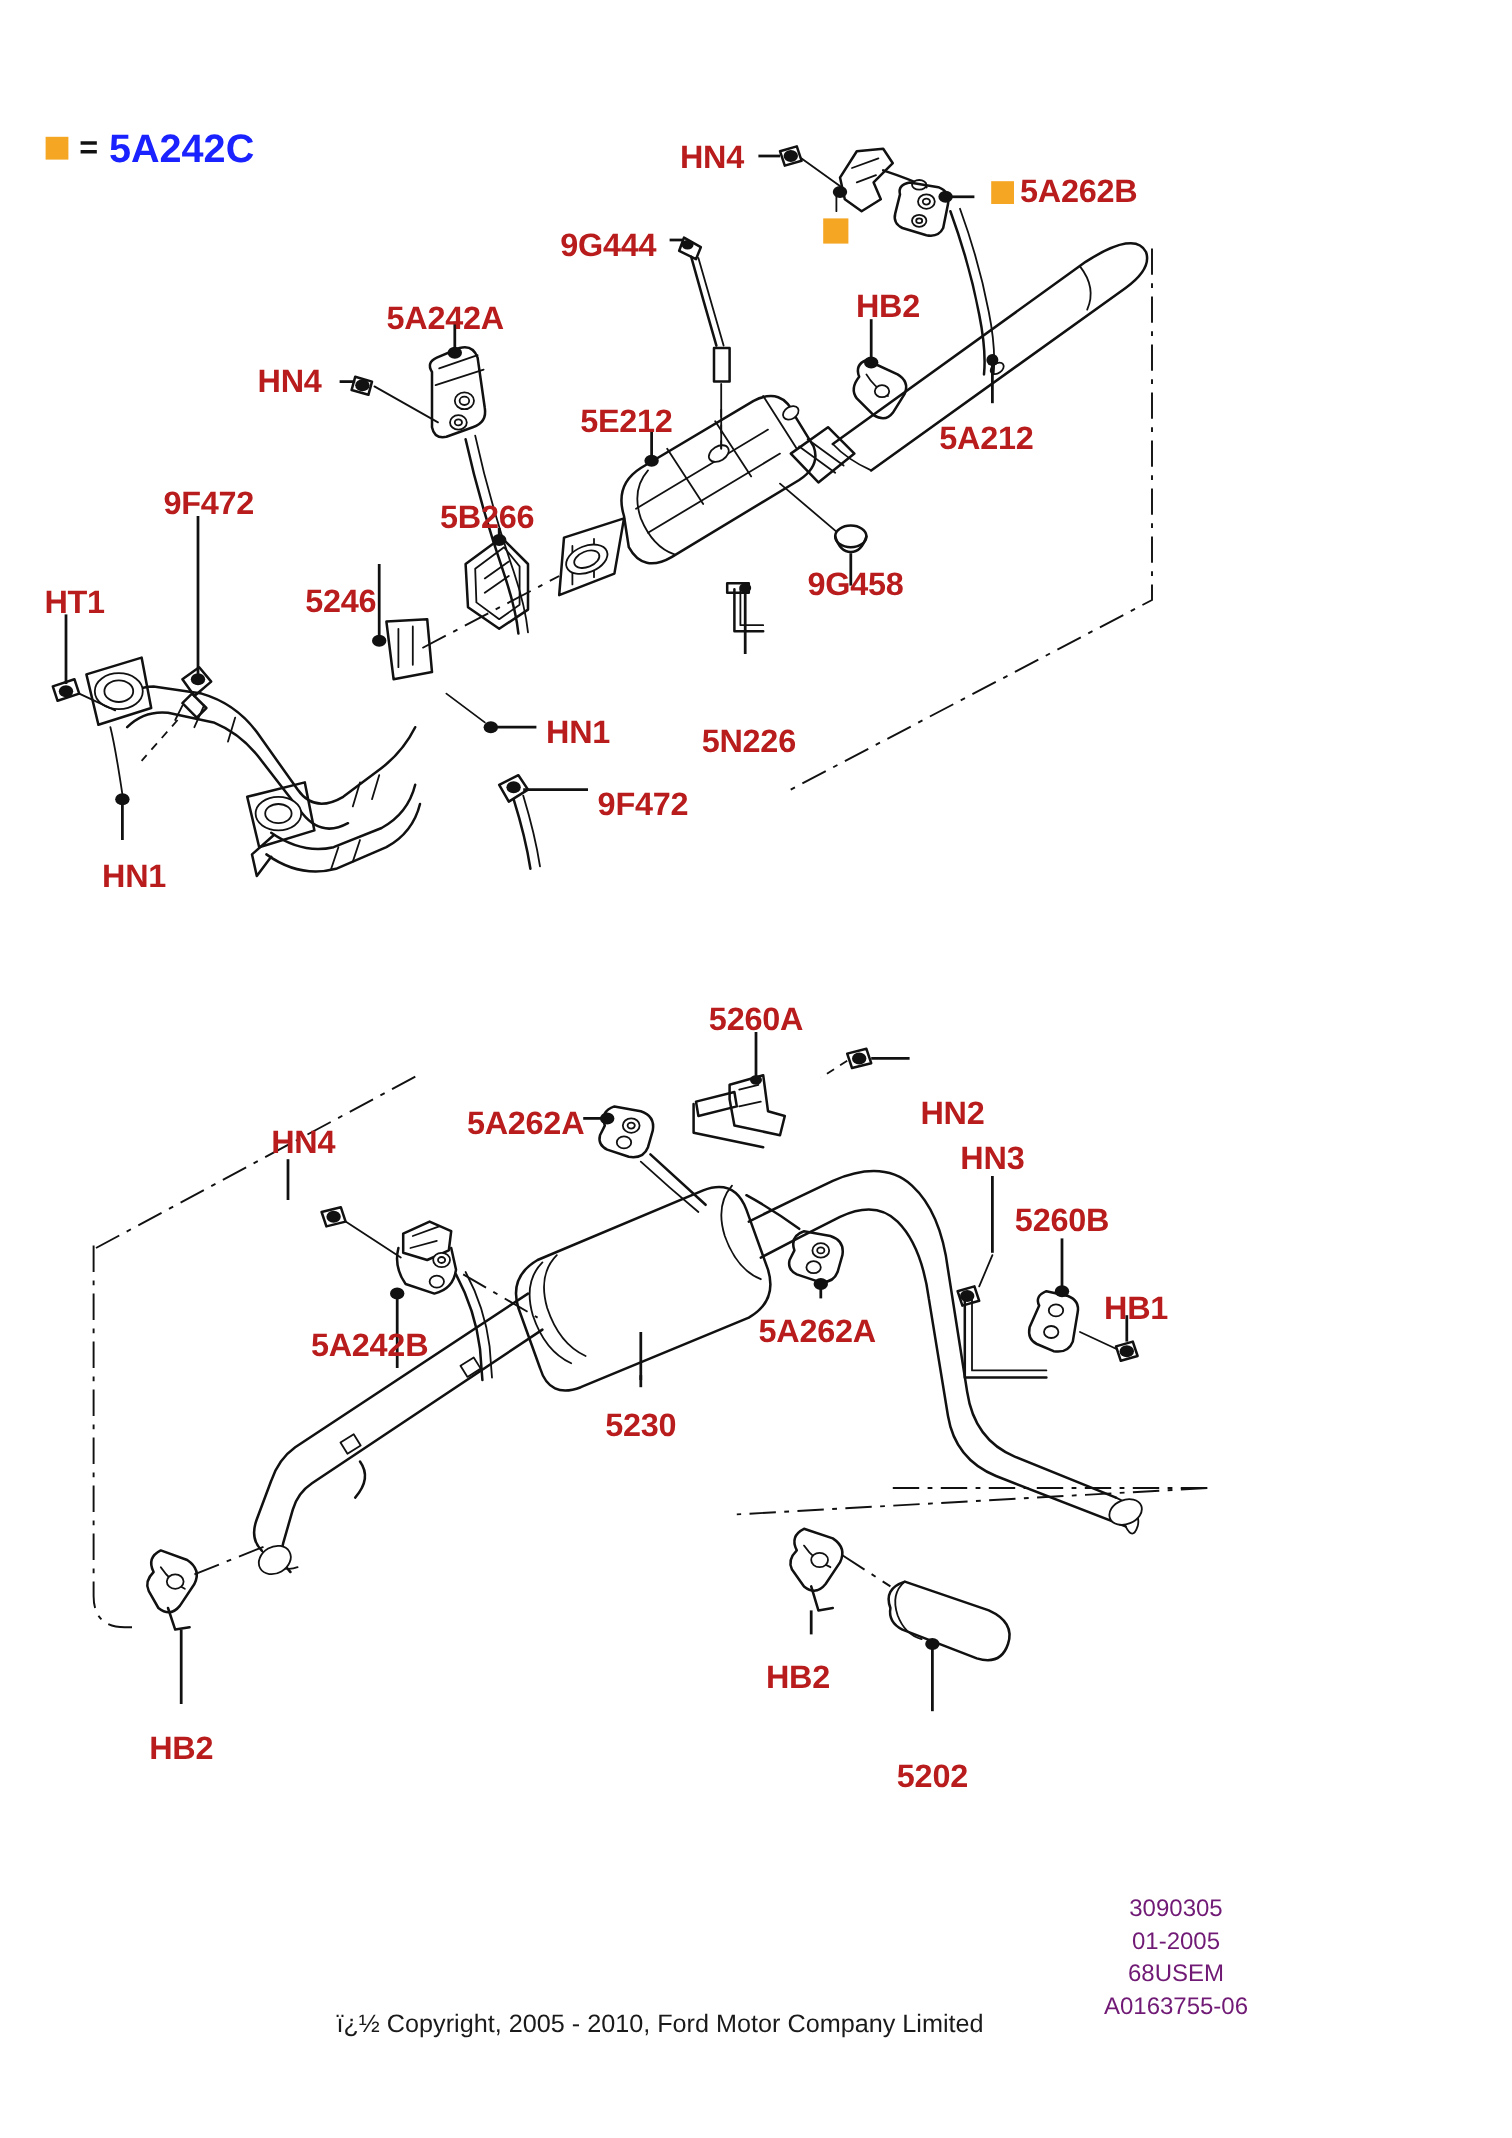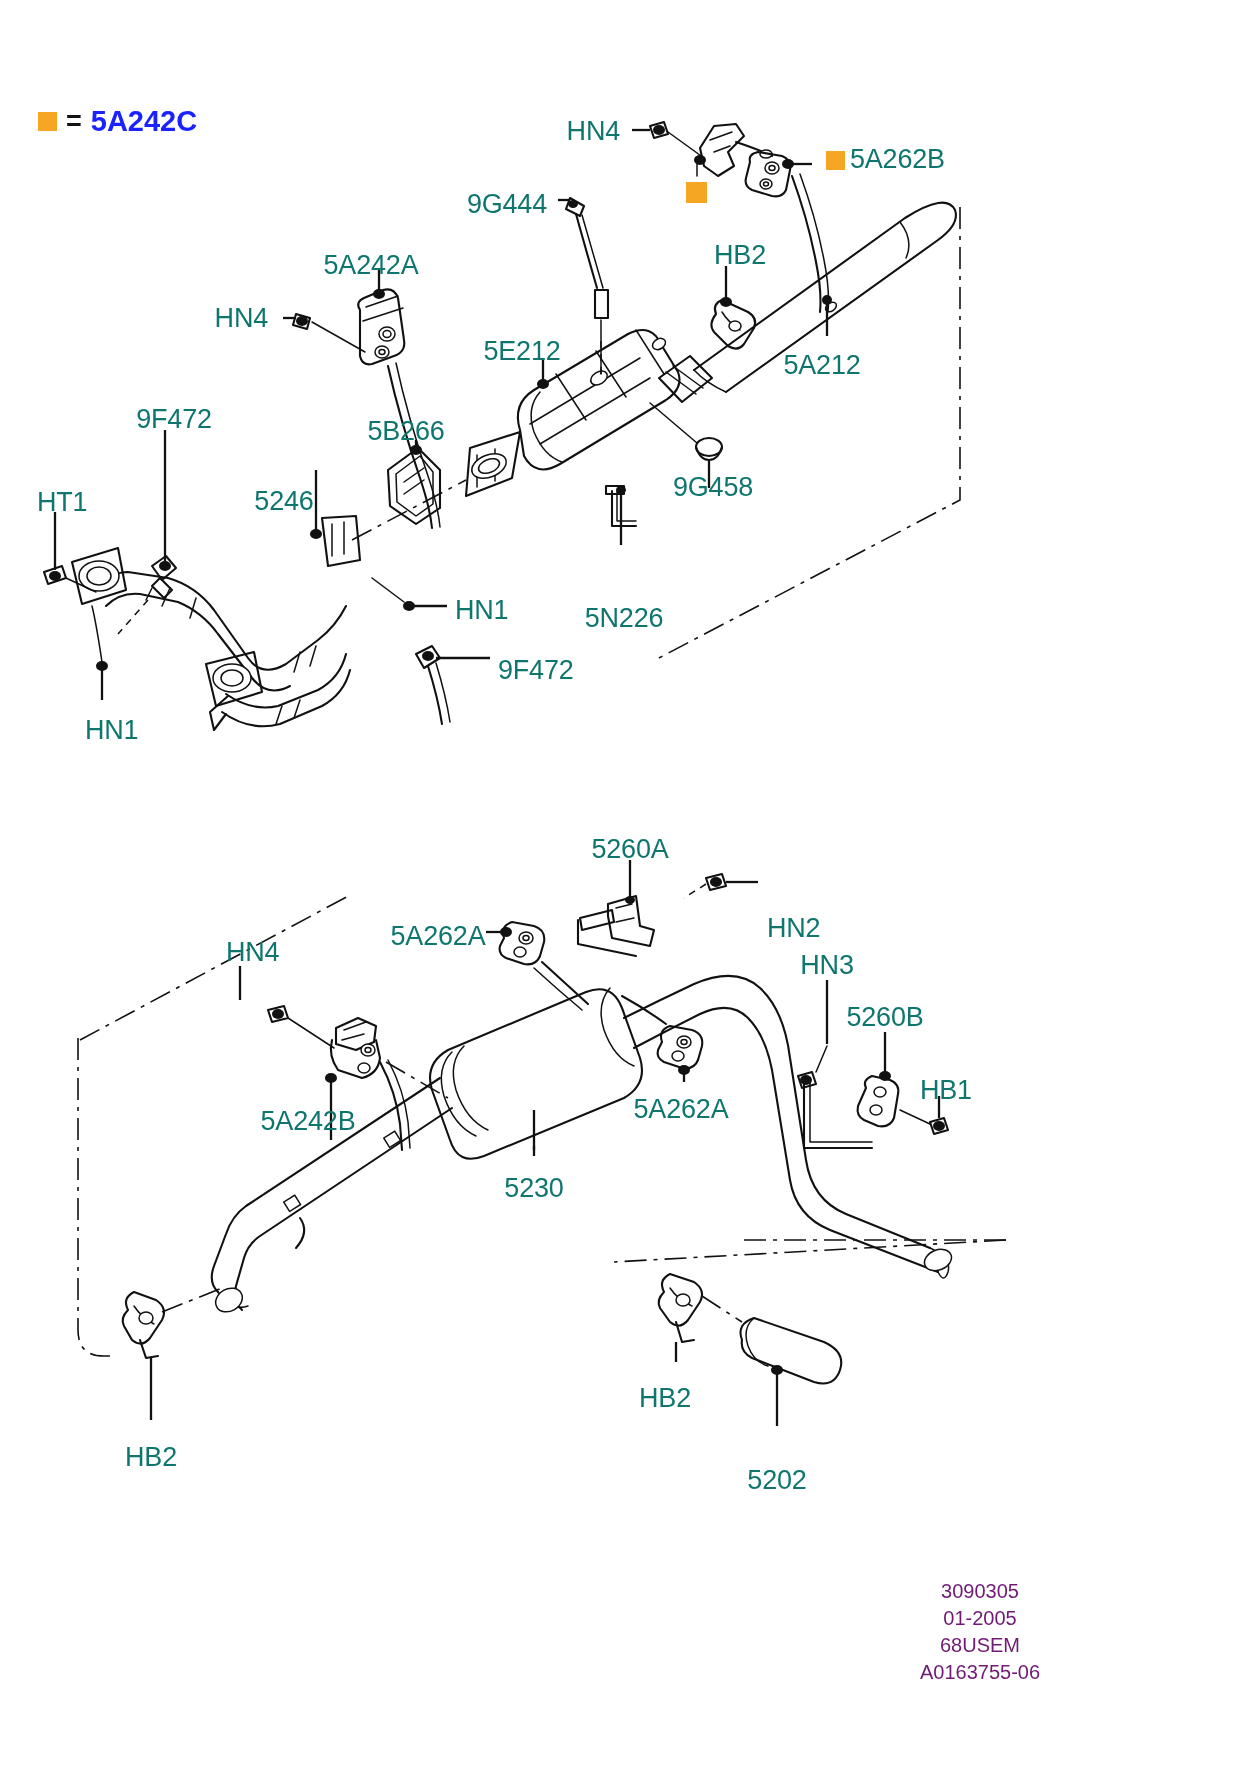--- a/index.html
+++ b/index.html
@@ -20,22 +20,22 @@
   }
   #artwork {
     position: absolute;
     left: 0; top: 0;
     width: 1260px;
     height: 1782px;
   }
   
   .callout {
     position: absolute;
-    color: #0f766e;
-    font-weight: normal;
+    color: #b91c1c;
+    font-weight: bold;
     font-size: 27px;
     line-height: 1;
     white-space: nowrap;
     letter-spacing: -0.2px;
   }
   .callout.ctr { transform: translateX(-50%); }
   .callout.rgt { transform: translateX(-100%); }
 
   
   #legend {
@@ -54,21 +54,21 @@
   }
   #legend .eq {
     color: #111;
     font-weight: bold;
     font-size: 27px;
     line-height: 1;
   }
   #legend .lgd-code {
     color: #1a23ff;
     font-weight: bold;
-    font-size: 29px;
+    font-size: 33px;
     line-height: 1;
   }
 
   
   .callout .swatch-inline {
     width: 19px;
     height: 19px;
     background: #f5a623;
     display: inline-block;
     vertical-align: -2px;
@@ -508,14 +508,15 @@
       <div class="marker-square" style="left: 686px; top: 182px;"></div>
     </div>
 
   <div id="doc-meta">
     <div>3090305</div>
     <div>01-2005</div>
     <div>68USEM</div>
     <div>A0163755-06</div>
   </div>
 
+  <div id="copyright">ï¿½ Copyright, 2005 - 2010, Ford Motor Company Limited</div>
 
 </div>
 
 </body></html>

